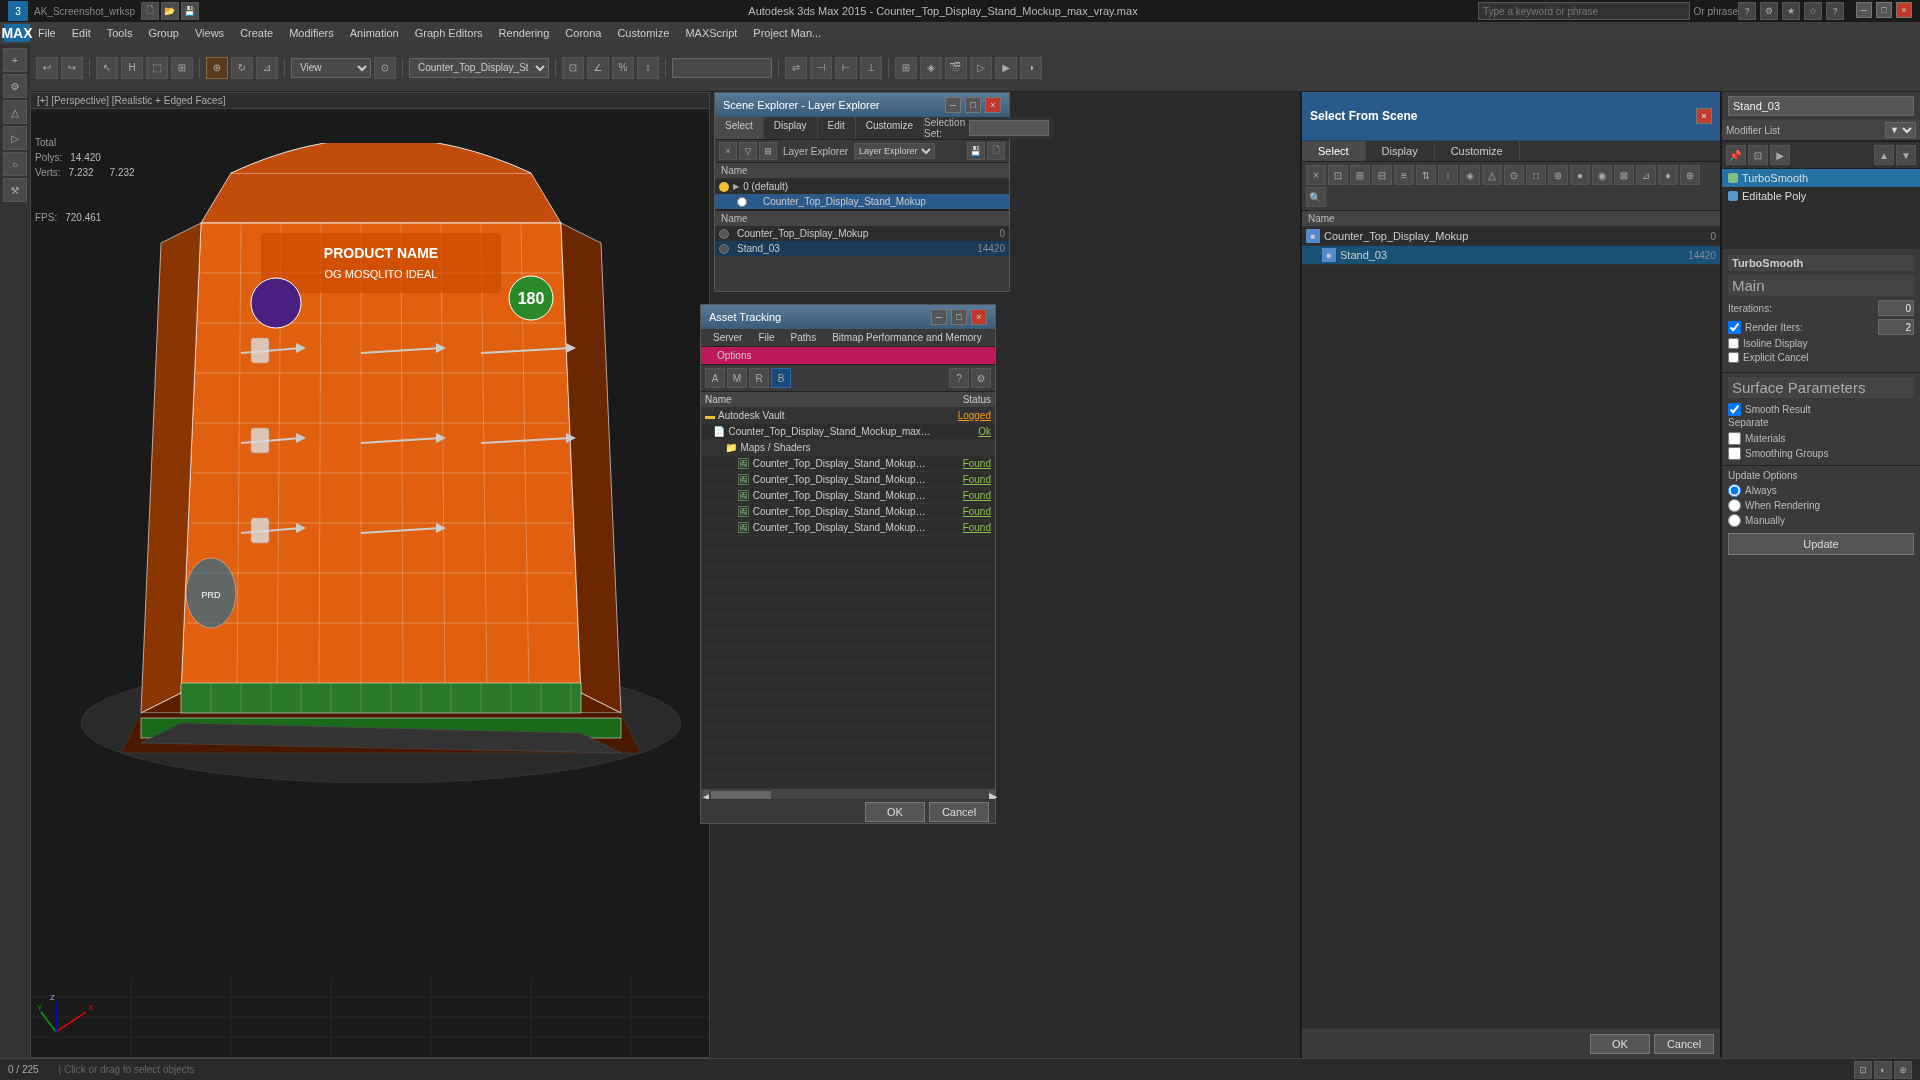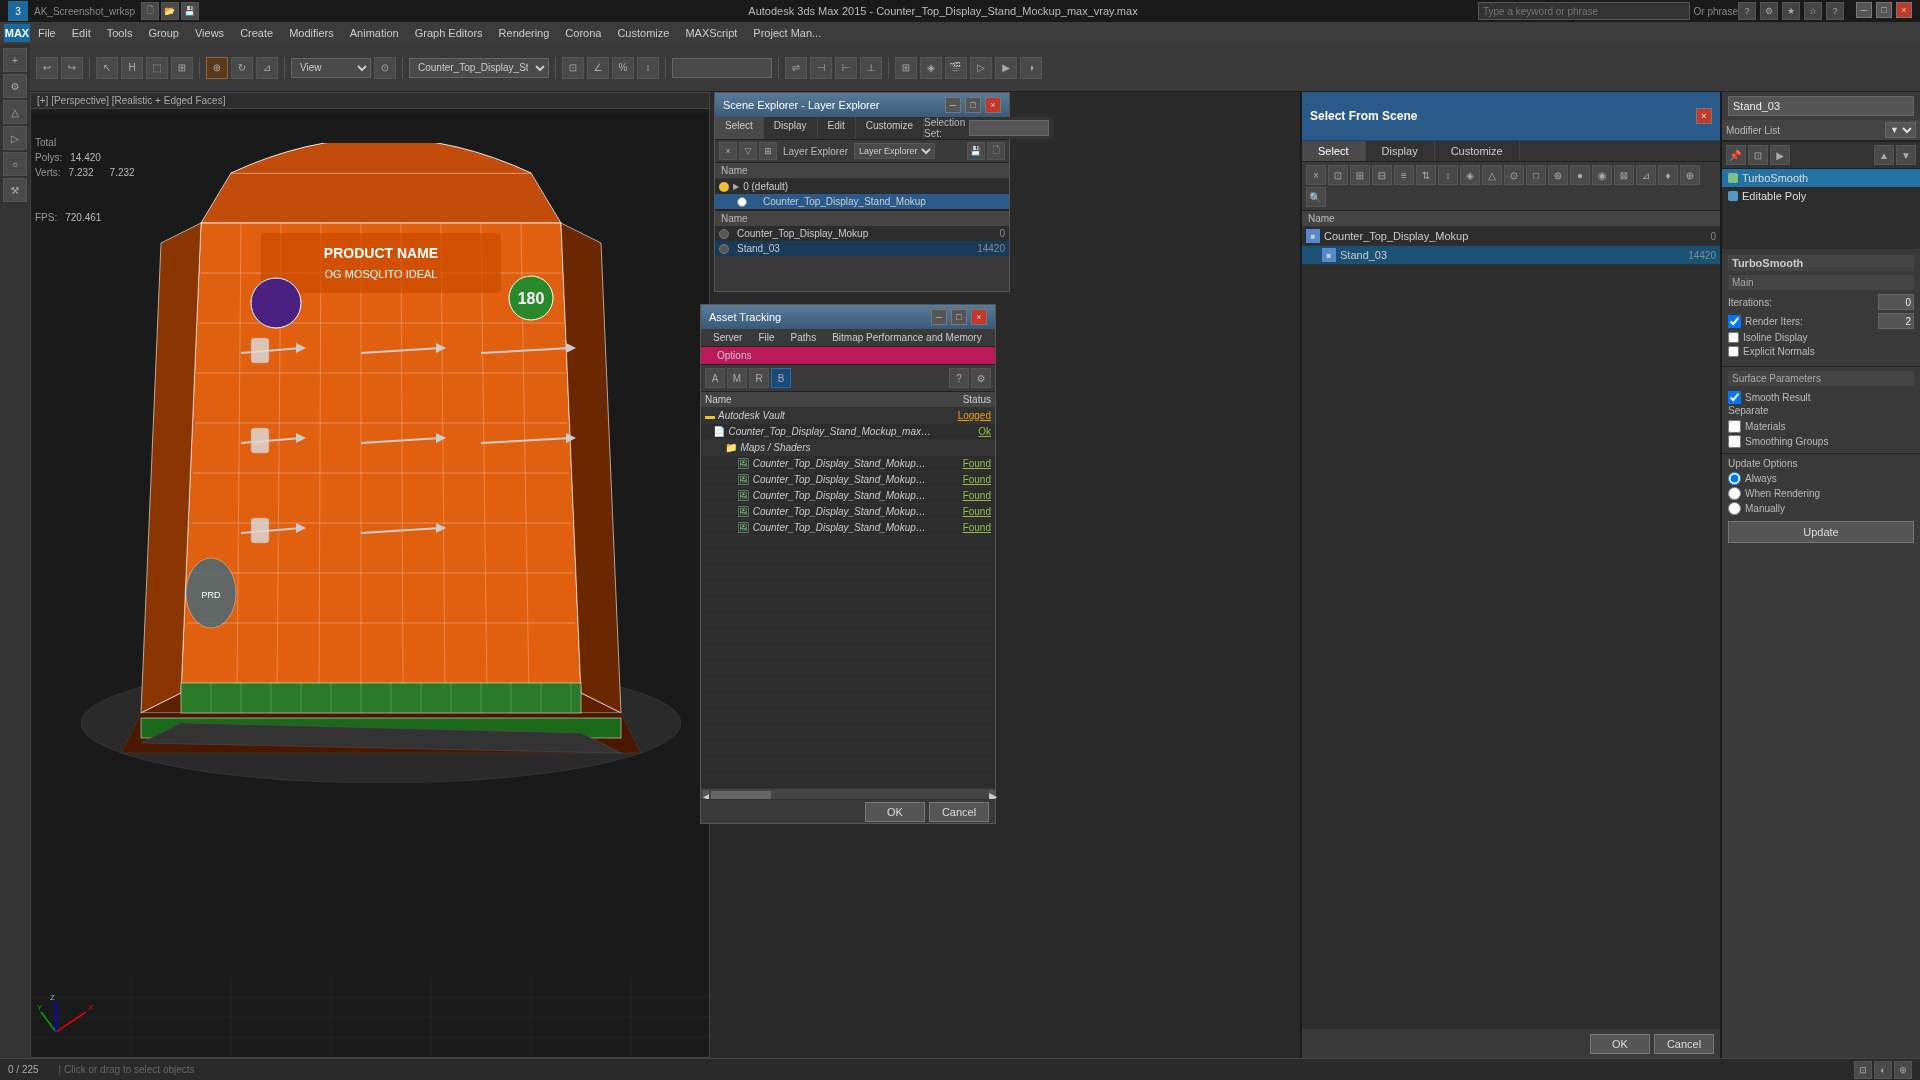--- a/index.html
+++ b/index.html
@@ -214,21 +214,21 @@
       gap: 4px;
     }
     .mod-item.selected { background: #2471a3; }
     .mod-dot {
       width: 10px; height: 10px;
       background: #7fbf7f;
       border-radius: 2px;
     }
     .mod-dot.blue { background: #5599cc; }
     .section-title {
-      font-size: 10px;
+      font-size: 15px;
       color: #aaa;
       background: #444;
       padding: 2px 4px;
       margin-bottom: 4px;
     }
     .mod-tb-btn {
       width: 20px; height: 20px;
       background: #4a4a4a;
       border: 1px solid #555;
       color: #aaa;
@@ -373,21 +373,21 @@
     .asset-row {
       display: flex;
       align-items: center;
       padding: 2px 4px;
       font-size: 10px;
       color: #ccc;
       border-bottom: 1px solid #333;
       cursor: pointer;
     }
     .asset-row.group-row { background: #333; }
-    .asset-name { flex: 1; overflow: hidden; text-overflow: ellipsis; white-space: nowrap; font-style: italic; }
+    .asset-name { flex: 1; overflow: hidden; text-overflow: ellipsis; white-space: nowrap; }
     .asset-status { width: 60px; text-align: right; color: #8bc34a; text-decoration: underline; }
     .asset-status.logged { color: #f39c12; }
     .indent1 { padding-left: 12px; }
     .indent2 { padding-left: 24px; }
     .indent3 { padding-left: 36px; }
     .asset-empty-row {
       height: 16px;
       border-bottom: 1px solid #333;
     }
     .asset-bottom-bar {
@@ -607,21 +607,21 @@
     <div class="top-icon">★</div>
     <div class="top-icon">☆</div>
     <div class="top-icon">?</div>
     <div class="tb-btn" style="margin-left:8px;">─</div>
     <div class="tb-btn">□</div>
     <div class="tb-btn close">×</div>
   </div>
 </div>
 
 <div class="menu-bar">
-  <div class="tool-icon" style="width:26px;height:18px;background:#1a6aa0;font-size:11px;color:#fff;border:none;font-weight:bold;">MAX</div>
+  <div class="tool-icon" style="width:26px;height:18px;background:#1a6aa0;font-size:14px;color:#fff;border:none;font-weight:bold;">MAX</div>
   <div class="menu-item">File</div>
   <div class="menu-item">Edit</div>
   <div class="menu-item">Tools</div>
   <div class="menu-item">Group</div>
   <div class="menu-item">Views</div>
   <div class="menu-item">Create</div>
   <div class="menu-item">Modifiers</div>
   <div class="menu-item">Animation</div>
   <div class="menu-item">Graph Editors</div>
   <div class="menu-item">Rendering</div>
@@ -1142,21 +1142,21 @@
       <input type="checkbox" checked="" style="">
       <span class="ts-label" style="min-width:60px;">Render Iters:</span>
       <input type="text" class="ts-input" value="2" style="">
     </div>
     <div class="ts-check">
       <input type="checkbox" style="">
       <label>Isoline Display</label>
     </div>
     <div class="ts-check">
       <input type="checkbox" style="">
-      <label>Explicit Normals</label>
+      <label>Explicit Cancel</label>
     </div>
   </div>
 
   <div class="sep-section">
     <div class="section-title" style="margin-bottom:4px;">Surface Parameters</div>
     <div class="sep-check">
       <input type="checkbox" checked="" style="">
       <label>Smooth Result</label>
     </div>
     <div class="sep-label">Separate</div>

